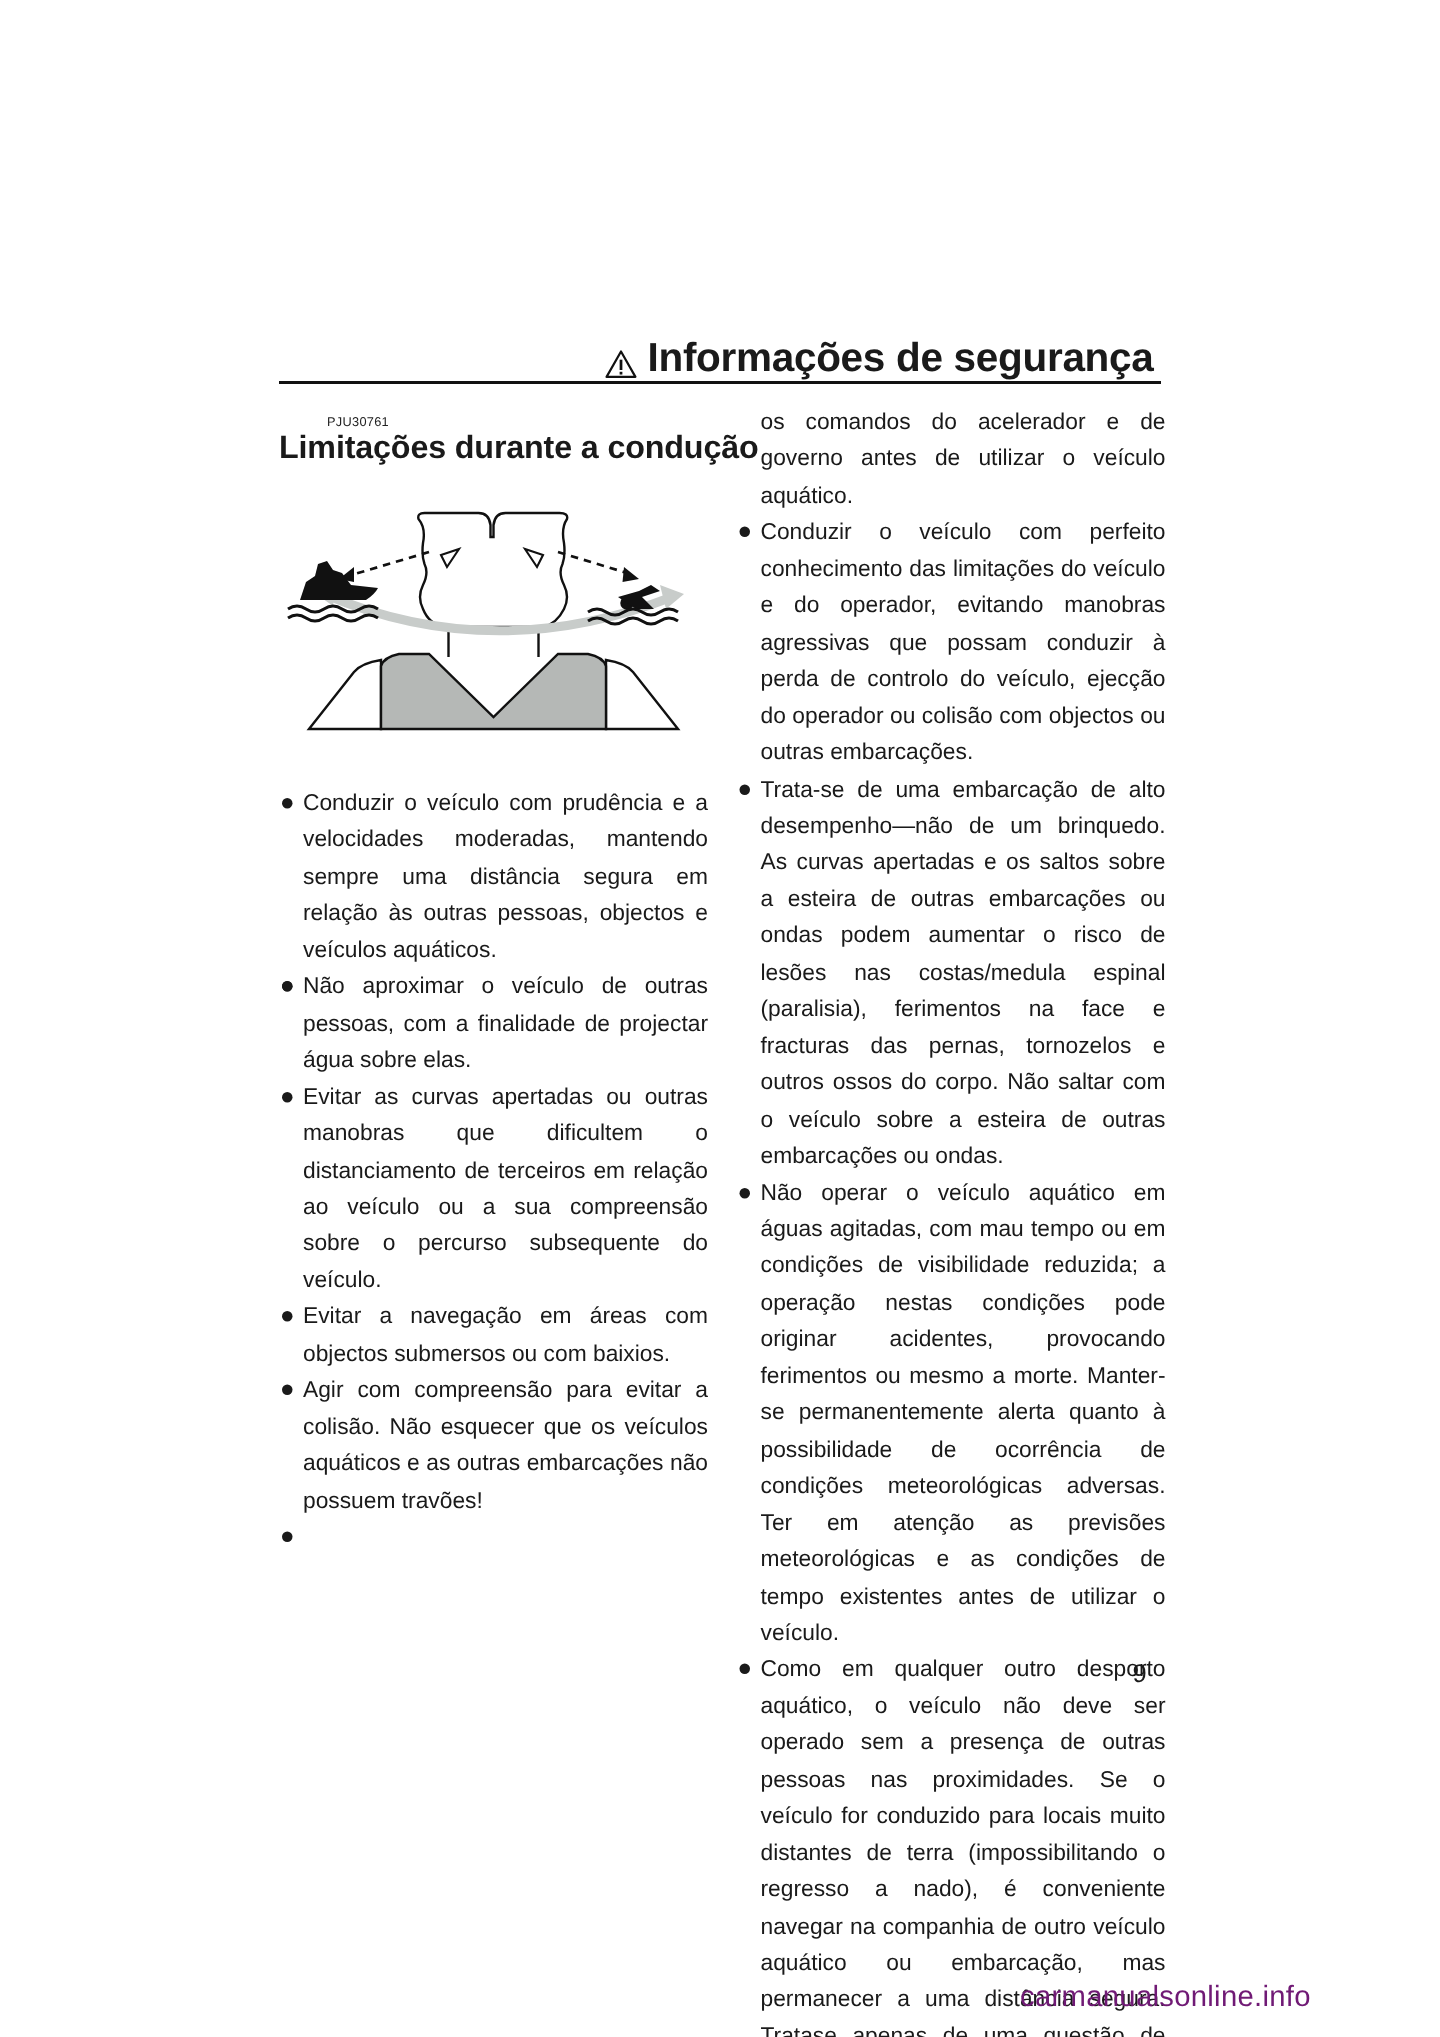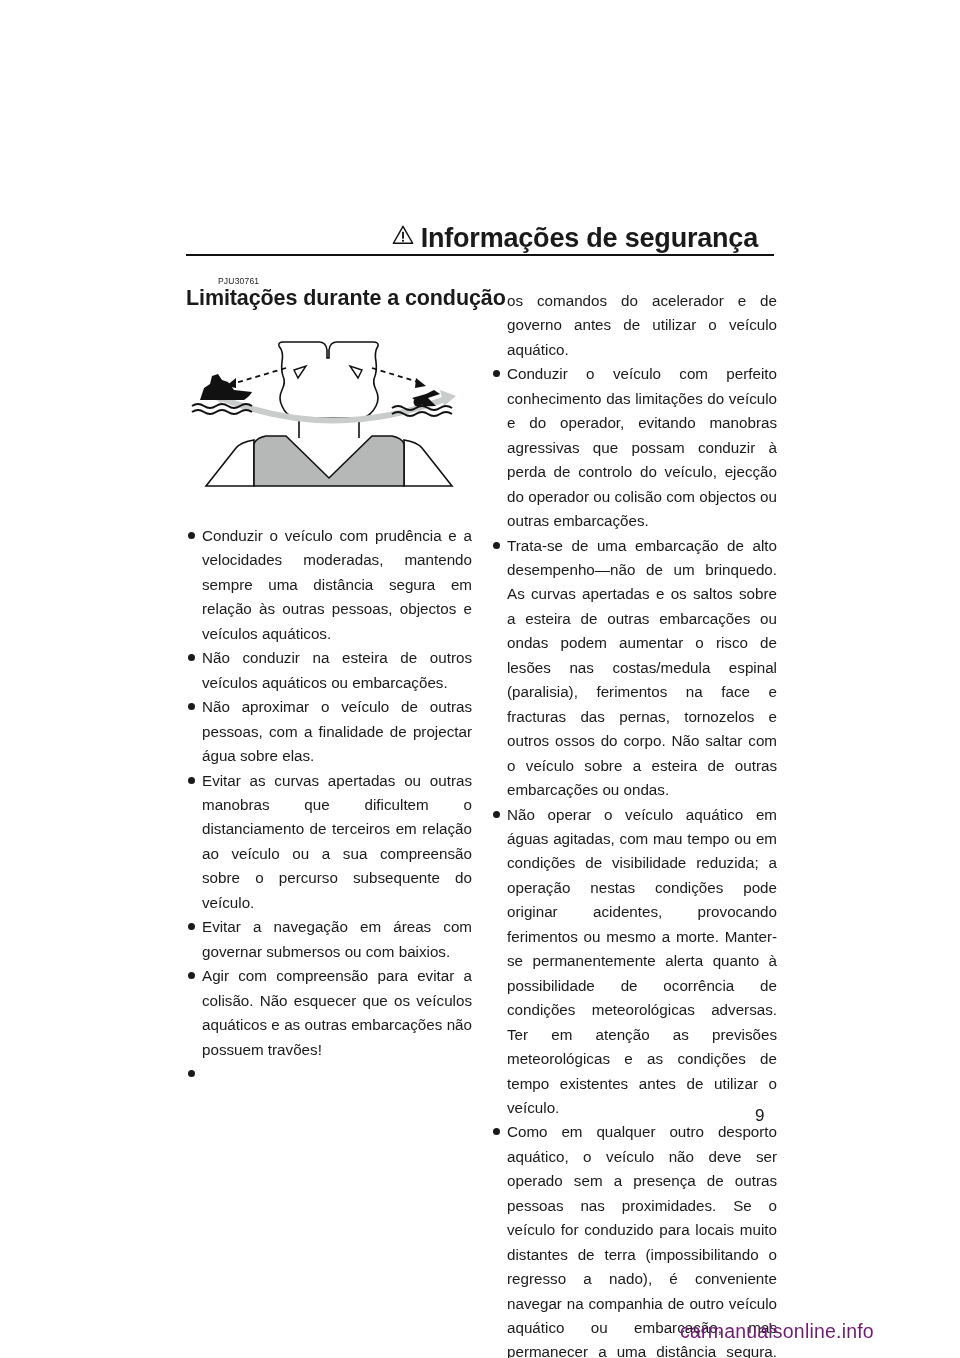--- a/index.html
+++ b/index.html
@@ -5,36 +5,36 @@
     html, body { margin: 0; padding: 0; background: #ffffff; }
     body {
       width: 960px; height: 1358px; position: relative; overflow: hidden;
       font-family: "Liberation Sans", sans-serif; color: #1a1a1a;
     }
     .header {
       position: absolute; left: 186px; top: 222px; width: 588px; height: 32px;
       border-bottom: 2px solid #111;
     }
     .header-title {
-      position: absolute; right: 16px; top: 0;
+      position: absolute; right: 5px; top: 0;
       font-size: 27px; font-weight: bold; letter-spacing: -0.2px; line-height: 32px;
-      white-space: nowrap; display: flex; align-items: flex-start;
+      white-space: nowrap; display: flex; align-items: flex-end;
     }
     .warn-icon { display: inline-block; width: 22px; height: 22px; margin-right: 7px; margin-top: 2px; }
     .col { position: absolute; top: 276px; width: 286px; font-size: 15.2px; line-height: 24.45px; }
     .col-left { left: 186px; }
     .col-right { left: 491px; top: 270px; }
     .code { font-size: 8.5px; line-height: 10px; letter-spacing: 0.2px; color: #222; padding-left: 32px; }
     .section-title { font-size: 21.5px; font-weight: bold; line-height: 24px; margin: 0 0 2px 0; letter-spacing: -0.1px; white-space: nowrap; }
     .bullet { position: relative; padding-left: 16px; text-align: justify; text-align-last: left; }
     .bullet .dot {
       position: absolute; left: 2px; top: 8px; width: 7px; height: 7px;
       background: #1a1a1a; border-radius: 50%;
     }
-    .cont { padding-left: 16px; text-align: justify; text-align-last: left; margin-top: 19px; }
+    .cont { padding-left: 16px; text-align: justify; text-align-last: left; }
     .figure { width: 286px; height: 200px; position: relative; margin: 8px 0 6px 0; }
     .page-number { position: absolute; left: 755px; top: 1106px; font-size: 17px; }
     .watermark { position: absolute; left: 680px; top: 1320px; font-size: 19.5px; color: #701a75; letter-spacing: 0.2px; }
   </style>
 </head>
 <body>
 
 <div class="header">
   <div class="header-title">
     <svg class="warn-icon" viewBox="0 0 24 24">
@@ -89,33 +89,32 @@
       </g>
     </svg>
   </div>
 
   <div class="bullet">
     <span class="dot"></span>
     <span>Conduzir o veículo com prudência e a velocidades moderadas, mantendo sempre uma distância segura em relação às outras pessoas, objectos e veículos aquáticos.</span>
   </div>
   <div class="bullet">
     <span class="dot"></span>
-    <span>Não conduzir na esteira de outros veículos aquáticos ou embarcações.</span>
   </div>
   <div class="bullet">
     <span class="dot"></span>
     <span>Não aproximar o veículo de outras pessoas, com a finalidade de projectar água sobre elas.</span>
   </div>
   <div class="bullet">
     <span class="dot"></span>
     <span>Evitar as curvas apertadas ou outras manobras que dificultem o distanciamento de terceiros em relação ao veículo ou a sua compreensão sobre o percurso subsequente do veículo.</span>
   </div>
   <div class="bullet">
     <span class="dot"></span>
-    <span>Evitar a navegação em áreas com governar submersos ou com baixios.</span>
+    <span>Evitar a navegação em áreas com objectos submersos ou com baixios.</span>
   </div>
   <div class="bullet">
     <span class="dot"></span>
     <span>Agir com compreensão para evitar a colisão. Não esquecer que os veículos aquáticos e as outras embarcações não possuem travões!</span>
   </div>
   <div class="bullet">
     <span class="dot"></span>
   </div>
 </div>
 

